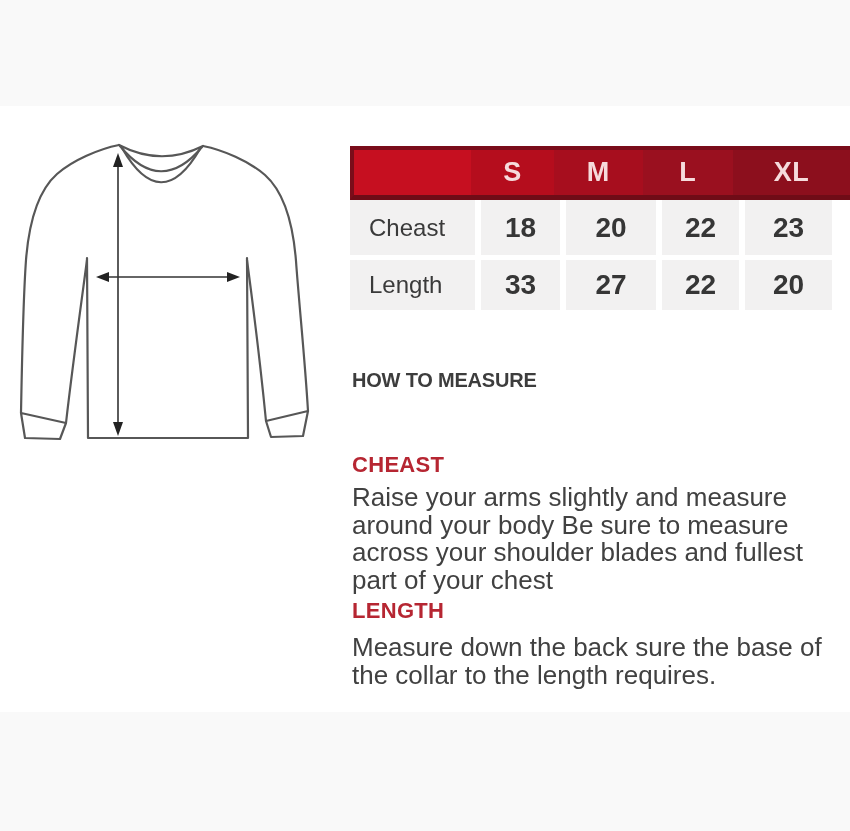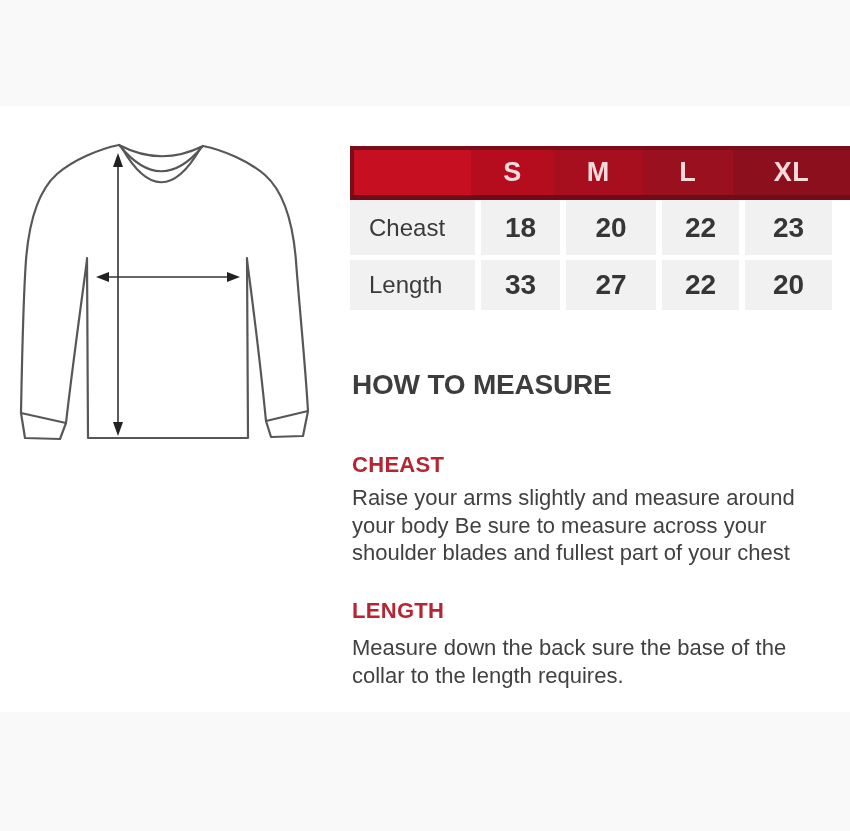--- a/index.html
+++ b/index.html
@@ -34,31 +34,31 @@
   }
   .td + .td{border-left:6px solid #ffffff;}
   .trow + .trow .td{border-top:5px solid #ffffff;}
   .td-label{width:125px;padding-left:19px;font-size:24px;font-weight:500;}
   .td-val{justify-content:center;font-size:28px;font-weight:700;color:#363636;}
   .w-s{width:85px;}.w-m{width:96px;}.w-l{width:83px;}.w-xl{width:93px;}
 
   
   .htm-title{
     position:absolute;left:352px;top:369px;margin:0;
-    font-size:28px;font-weight:700;color:#3d3d3d;letter-spacing:-.2px;
+    font-size:20px;font-weight:700;color:#3d3d3d;letter-spacing:-.2px;
   }
   .sec-heading{
     position:absolute;left:352px;margin:0;
     font-size:22px;font-weight:700;color:#b62632;letter-spacing:.3px;
   }
   .sec-heading.cheast{top:452px;}
   .sec-heading.length{top:598px;}
   .sec-body{
     position:absolute;left:352px;width:482px;margin:0;
-    font-size:22px;line-height:27.5px;color:#414141;
+    font-size:26px;line-height:27.5px;color:#414141;
   }
   .sec-body.cheast{top:484px;}
   .sec-body.length{top:634px;}
 </style>
 </head>
 <body>
 
 <div class="canvas">
 
   <div class="band band-top"></div>

